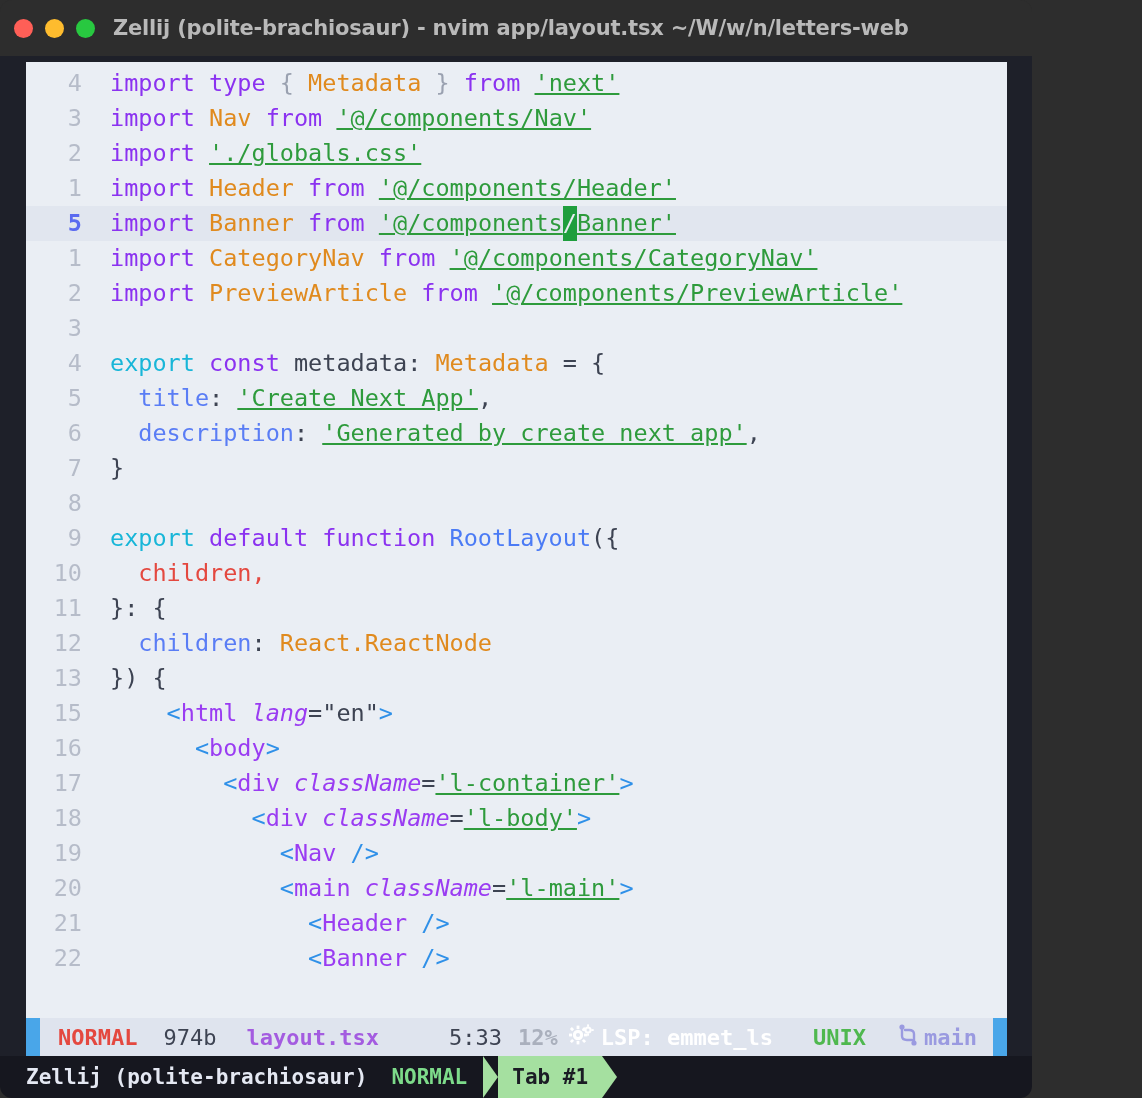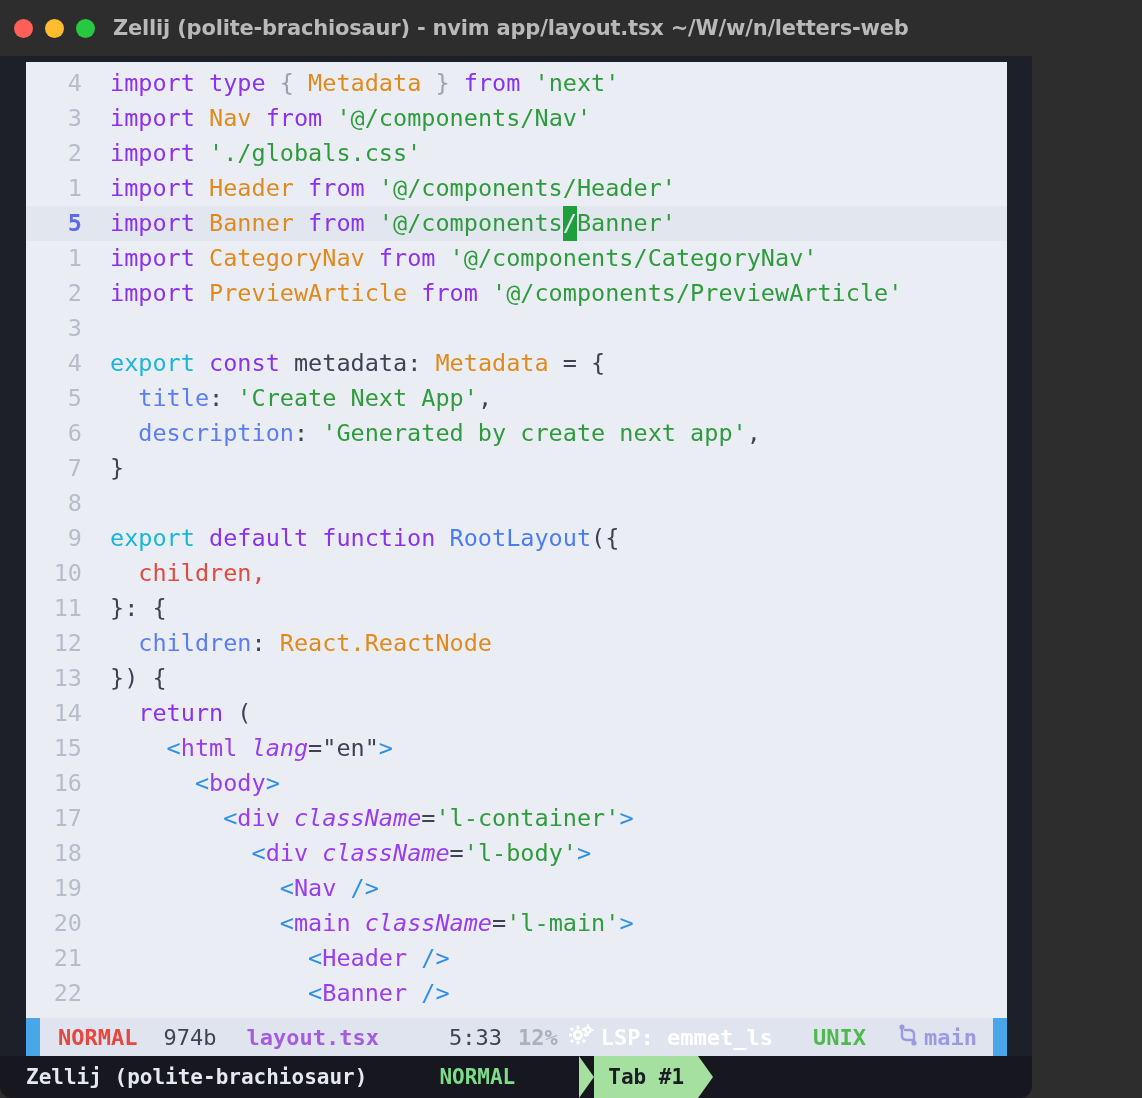--- a/index.html
+++ b/index.html
@@ -84,21 +84,21 @@
     padding-right: 0;
     font-size: 23.5px;
   }
   .code-line.current .lineno { color: #5b6bf0; font-weight: bold; }
   .linetext { padding-left: 28px; flex: 1 1 auto; }
 
   
   .t-kw      { color: #8b32f0; }          
   .t-export  { color: #18b6d8; margin-top: 29px; }          
   .t-type    { color: #e08a1e; }          
-  .t-str     { color: #2e9b3c; }          
+  .t-str     { color: #2e9b3c; text-decoration: underline; }          
   .t-prop    { color: #5a7df5; }          
   .t-plain   { color: #3d4352; }          
   .t-punct   { color: #9aa1b0; }          
   .t-fn      { color: #4b7bf5; }          
   .t-param   { color: #e4483f; }          
   .t-tag     { color: #9a3cf2; }          
   .t-angle   { color: #2f90e8; }          
   .t-attr    { color: #9a3cf2; font-style: italic; }
   .cursor {
     background: #1f9e3d;
@@ -136,21 +136,20 @@
     flex: 0 0 42px;
     height: 42px;
     background: #16171f;
     display: flex;
     align-items: center;
     font-family: "DejaVu Sans Mono", monospace;
     font-size: 21px;
     font-weight: bold;
     padding-left: 26px;
     position: relative;
-    gap: 48px;
   }
   .z-session { color: #e4e8f2; }
   .z-mode { color: #7ddb8a; padding-left: 24px; }
   .z-tab-wrap { display: flex; align-items: center; margin-left: 16px; }
   .z-arrow-l {
     width: 0; height: 0;
     border-top: 21px solid transparent;
     border-bottom: 21px solid transparent;
     border-left: 15px solid #a5e0a0;
   }
@@ -269,24 +268,20 @@
       <div class="code-line">
         <span class="lineno">12</span>
         <span class="linetext"><span class="t-plain">  </span><span class="t-prop">children</span><span class="t-plain">: </span><span class="t-type">React.ReactNode</span></span>
       </div>
 
       <div class="code-line">
         <span class="lineno">13</span>
         <span class="linetext"><span class="t-plain">}) {</span></span>
       </div>
 
-      <div class="code-line">
-        <span class="lineno">14</span>
-        <span class="linetext"><span class="t-plain">  </span><span class="t-kw">return</span><span class="t-plain"> (</span></span>
-      </div>
 
       <div class="code-line">
         <span class="lineno">15</span>
         <span class="linetext"><span class="t-plain">    </span><span class="t-angle">&lt;</span><span class="t-tag">html</span><span class="t-plain"> </span><span class="t-attr">lang</span><span class="t-plain">=</span><span class="t-plain">"en"</span><span class="t-angle">&gt;</span></span>
       </div>
 
       <div class="code-line">
         <span class="lineno">16</span>
         <span class="linetext"><span class="t-plain">      </span><span class="t-angle">&lt;</span><span class="t-tag">body</span><span class="t-angle">&gt;</span></span>
       </div>

